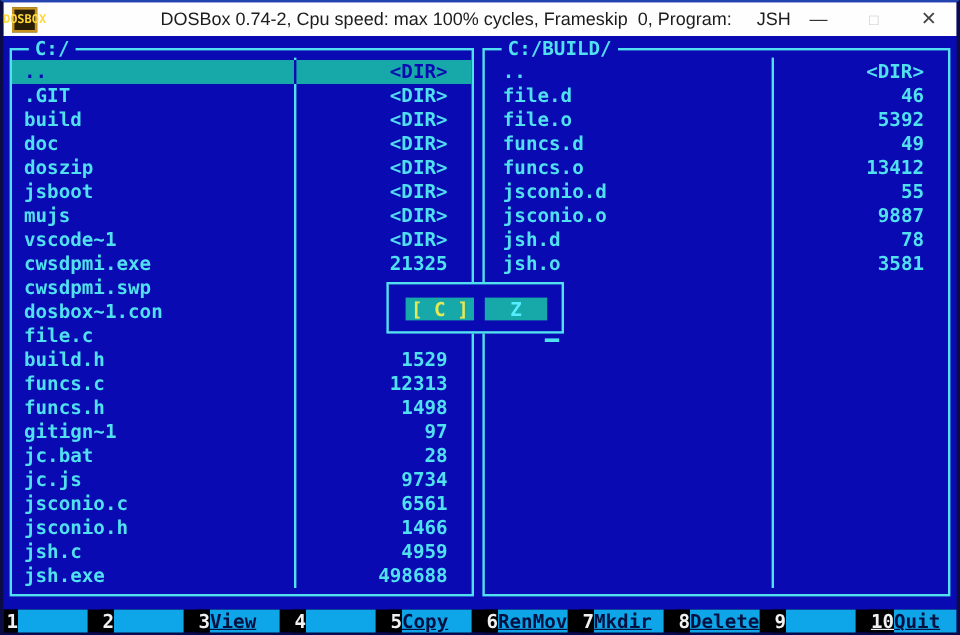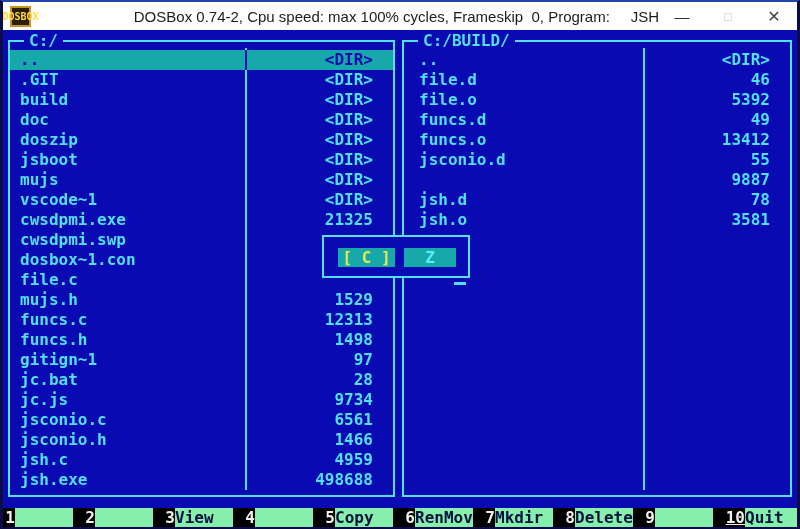--- a/index.html
+++ b/index.html
@@ -85,22 +85,22 @@
     position:absolute; left:0; top:478px; width:800px; height:20px;
     background:#000; display:flex; z-index:4;
   }
   .fslot{ display:flex; width:80px; flex:0 0 80px; height:20px; }
   .fnum{
     color:#f0f0f0; background:#000; width:12px; flex:0 0 12px;
     text-align:right; line-height:20px; font-weight:bold;
   }
   .fslot.wide .fnum{ width:22px; flex:0 0 22px;text-decoration:underline; }
   .flabel{
-    background:#86efac; color:#041040; width:58px; flex:0 0 58px;
-    line-height:20px; font-weight:bold; white-space:pre;
+    background:#0ea5e9; color:#041040; width:58px; flex:0 0 58px;
+    line-height:20px; font-weight:bold; white-space:pre;text-decoration:underline;
   }
 </style>
 </head>
 <body>
 
 <div class="window">
 
   <div class="titlebar">
     <div class="app-icon">
       <span>DOS</span>
@@ -131,21 +131,21 @@
           <div class="row"><span class="fname">build</span><span class="fsize">&lt;DIR&gt;</span></div>
           <div class="row"><span class="fname">doc</span><span class="fsize">&lt;DIR&gt;</span></div>
           <div class="row"><span class="fname">doszip</span><span class="fsize">&lt;DIR&gt;</span></div>
           <div class="row"><span class="fname">jsboot</span><span class="fsize">&lt;DIR&gt;</span></div>
           <div class="row"><span class="fname">mujs</span><span class="fsize">&lt;DIR&gt;</span></div>
           <div class="row"><span class="fname">vscode~1</span><span class="fsize">&lt;DIR&gt;</span></div>
           <div class="row"><span class="fname">cwsdpmi.exe</span><span class="fsize">21325</span></div>
           <div class="row"><span class="fname">cwsdpmi.swp</span><span class="fsize"></span></div>
           <div class="row"><span class="fname">dosbox~1.con</span><span class="fsize"></span></div>
           <div class="row"><span class="fname">file.c</span><span class="fsize"></span></div>
-          <div class="row"><span class="fname">mujs.h</span><span class="fsize">1529</span></div>
+          <div class="row"><span class="fname">build.h</span><span class="fsize">1529</span></div>
           <div class="row"><span class="fname">funcs.c</span><span class="fsize">12313</span></div>
           <div class="row"><span class="fname">funcs.h</span><span class="fsize">1498</span></div>
           <div class="row"><span class="fname">gitign~1</span><span class="fsize">97</span></div>
           <div class="row"><span class="fname">jc.bat</span><span class="fsize">28</span></div>
           <div class="row"><span class="fname">jc.js</span><span class="fsize">9734</span></div>
           <div class="row"><span class="fname">jsconio.c</span><span class="fsize">6561</span></div>
           <div class="row"><span class="fname">jsconio.h</span><span class="fsize">1466</span></div>
           <div class="row"><span class="fname">jsh.c</span><span class="fsize">4959</span></div>
           <div class="row"><span class="fname">jsh.exe</span><span class="fsize">498688</span></div>
         </div>
@@ -154,21 +154,21 @@
     <div class="panel panel-right">
       <div class="panel-title">C:/BUILD/</div>
       <div class="colsep"></div>
       <div class="rows" id="right-rows">
           <div class="row"><span class="fname">..</span><span class="fsize">&lt;DIR&gt;</span></div>
           <div class="row"><span class="fname">file.d</span><span class="fsize">46</span></div>
           <div class="row"><span class="fname">file.o</span><span class="fsize">5392</span></div>
           <div class="row"><span class="fname">funcs.d</span><span class="fsize">49</span></div>
           <div class="row"><span class="fname">funcs.o</span><span class="fsize">13412</span></div>
           <div class="row"><span class="fname">jsconio.d</span><span class="fsize">55</span></div>
-          <div class="row"><span class="fsize">9887</span></div>
+          <div class="row"><span class="fname">jsconio.o</span><span class="fsize">9887</span></div>
           <div class="row"><span class="fname">jsh.d</span><span class="fsize">78</span></div>
           <div class="row"><span class="fname">jsh.o</span><span class="fsize">3581</span></div>
         </div>
     </div>
 
     <div class="drive-dialog" id="drive-dialog">
         <div class="drv-btn drv-current">[ C ]</div>
         <div class="drv-btn drv-other">Z</div>
       </div>
 

